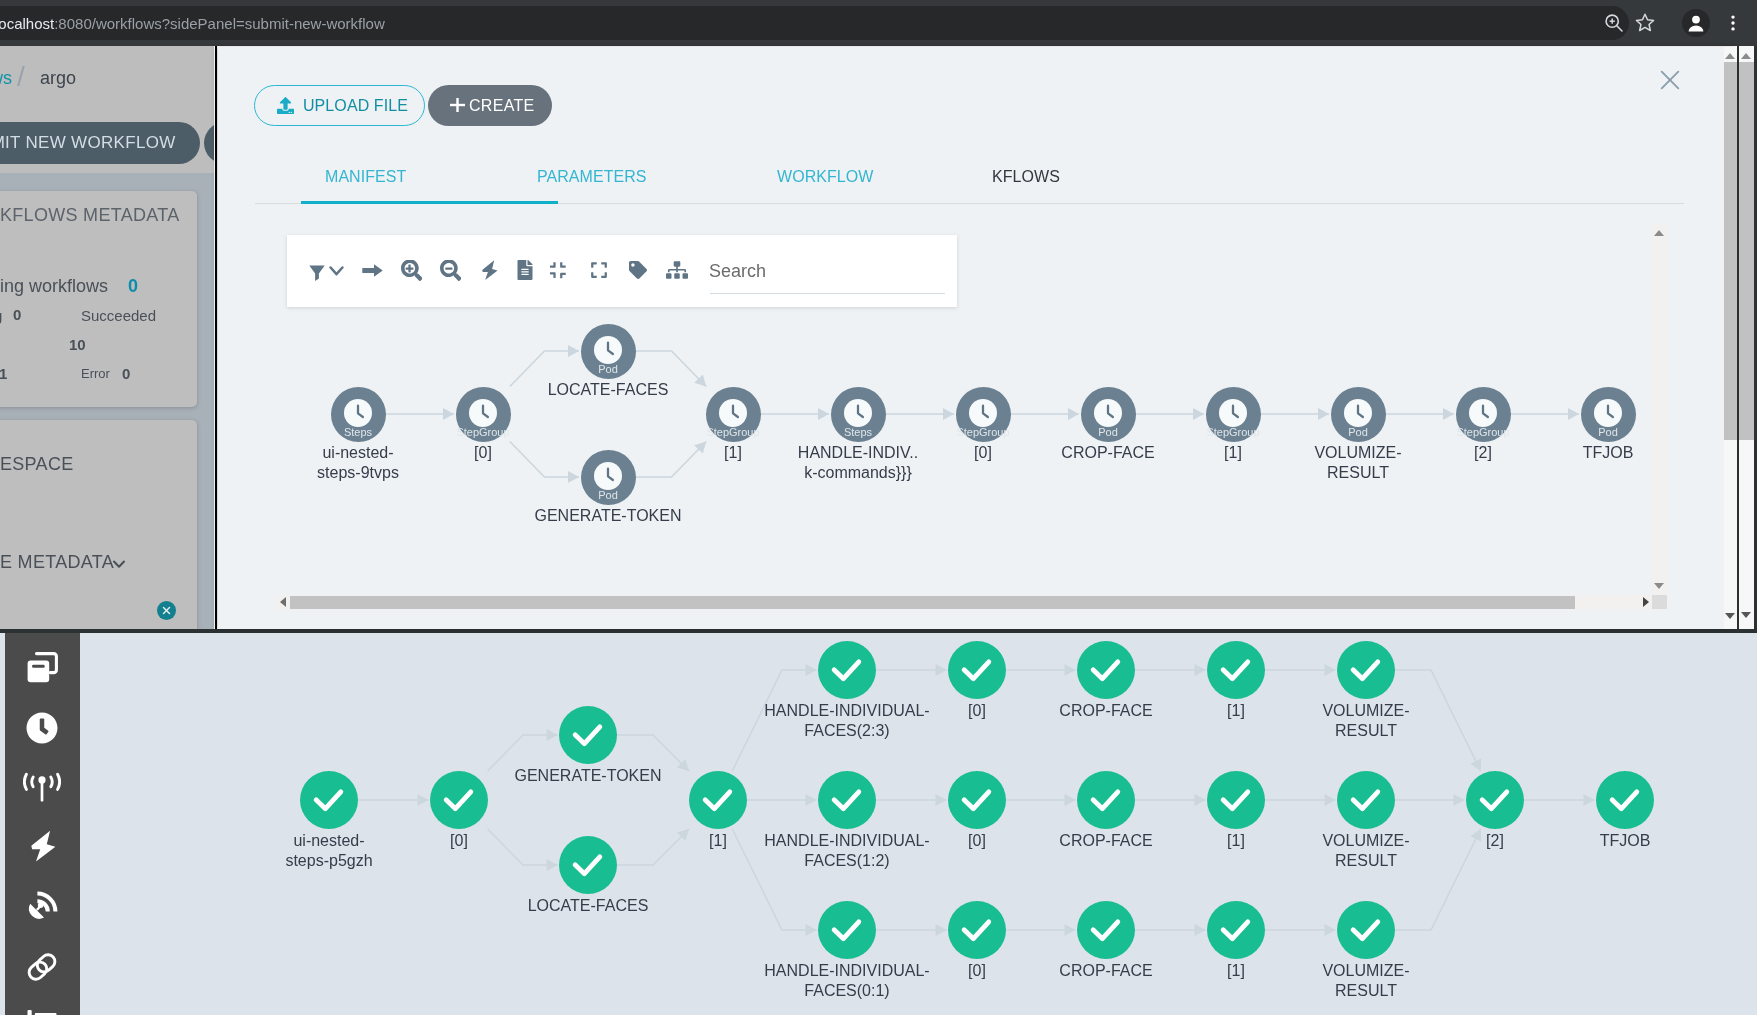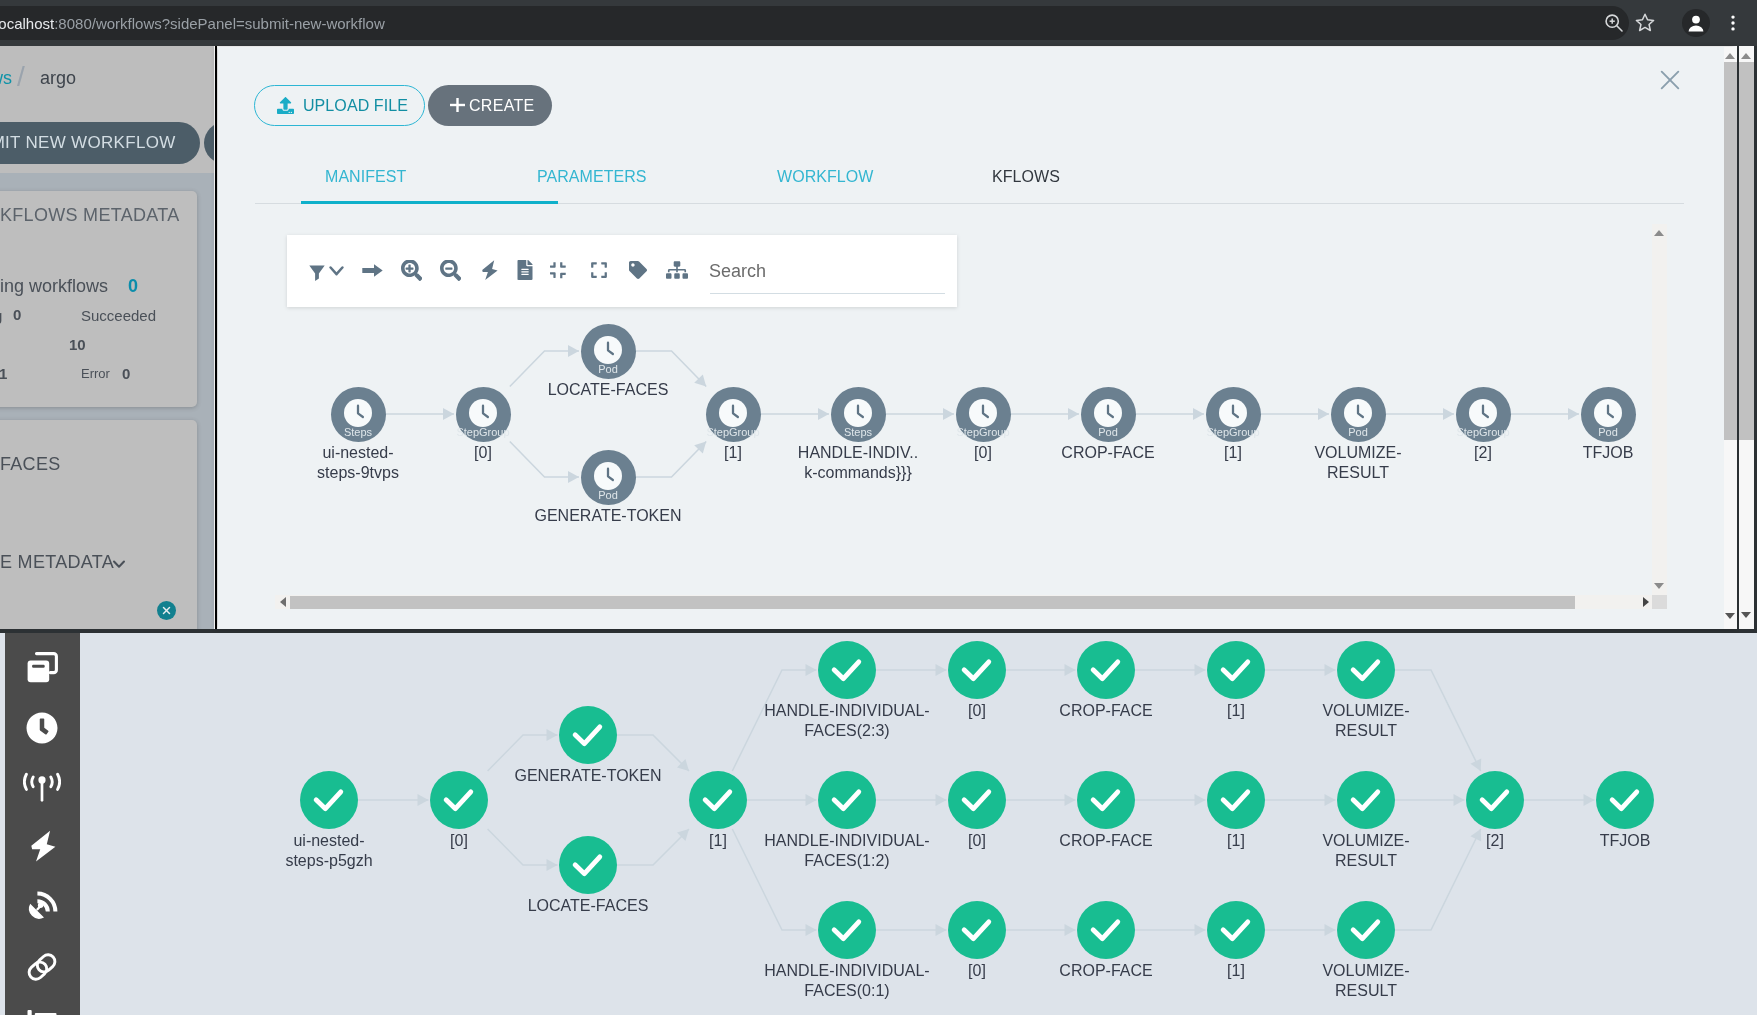--- a/index.html
+++ b/index.html
@@ -117,21 +117,21 @@
       <div style="position:absolute;left:328px;top:85px;font-size:18px;color:#0b8dab;font-weight:bold;">0</div>
       <div style="position:absolute;left:194px;top:116px;font-size:15px;color:#4a5058;">g</div>
       <div style="position:absolute;left:213px;top:115px;font-size:15px;color:#4a5058;font-weight:bold;">0</div>
       <div style="position:absolute;left:281px;top:116px;font-size:15px;color:#4a5058;">Succeeded</div>
       <div style="position:absolute;left:269px;top:145px;font-size:15px;color:#4a5058;font-weight:bold;">10</div>
       <div style="position:absolute;left:199px;top:174px;font-size:15px;color:#4a5058;font-weight:bold;">1</div>
       <div style="position:absolute;left:281px;top:175px;font-size:13px;color:#4a5058;">Error</div>
       <div style="position:absolute;left:322px;top:174px;font-size:15px;color:#4a5058;font-weight:bold;">0</div>
     </div>
     <div id="card2">
-      <div style="position:absolute;left:200px;top:34px;font-size:18px;color:#4a5058;letter-spacing:.3px;">FACES</div>
+      <div style="position:absolute;left:200px;top:34px;font-size:18px;color:#4a5058;letter-spacing:.3px;">ESPACE</div>
       <div style="position:absolute;left:200px;top:132px;font-size:18px;color:#4a5058;letter-spacing:.3px;">E METADATA</div>
       <svg style="position:absolute;left:310px;top:135px;" width="18" height="18" viewBox="0 0 18 18" fill="none" stroke="#4a5058" stroke-width="2" stroke-linecap="round" stroke-linejoin="round">
           <path d="M4 6.5 L9 11.8 L14 6.5"></path>
         </svg>
     </div>
     <div id="closebtn-teal">
       <svg width="19" height="19" viewBox="0 0 19 19" fill="none" stroke="#e8eef0" stroke-width="1.5" stroke-linecap="round">
           <line x1="6.5" y1="6.5" x2="12.5" y2="12.5"></line>
           <line x1="12.5" y1="6.5" x2="6.5" y2="12.5"></line>
         </svg>

